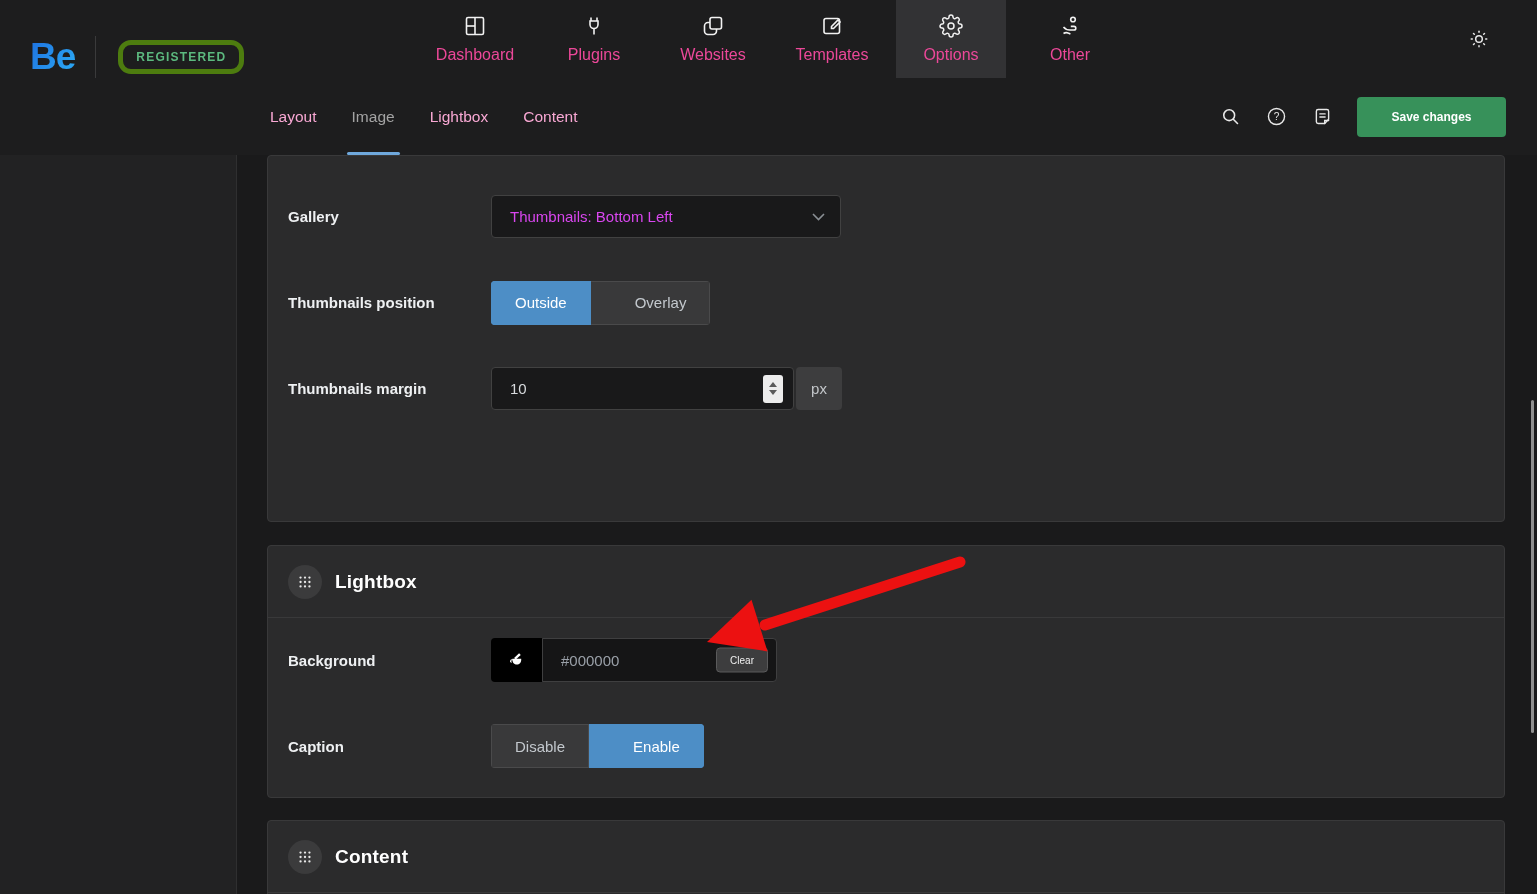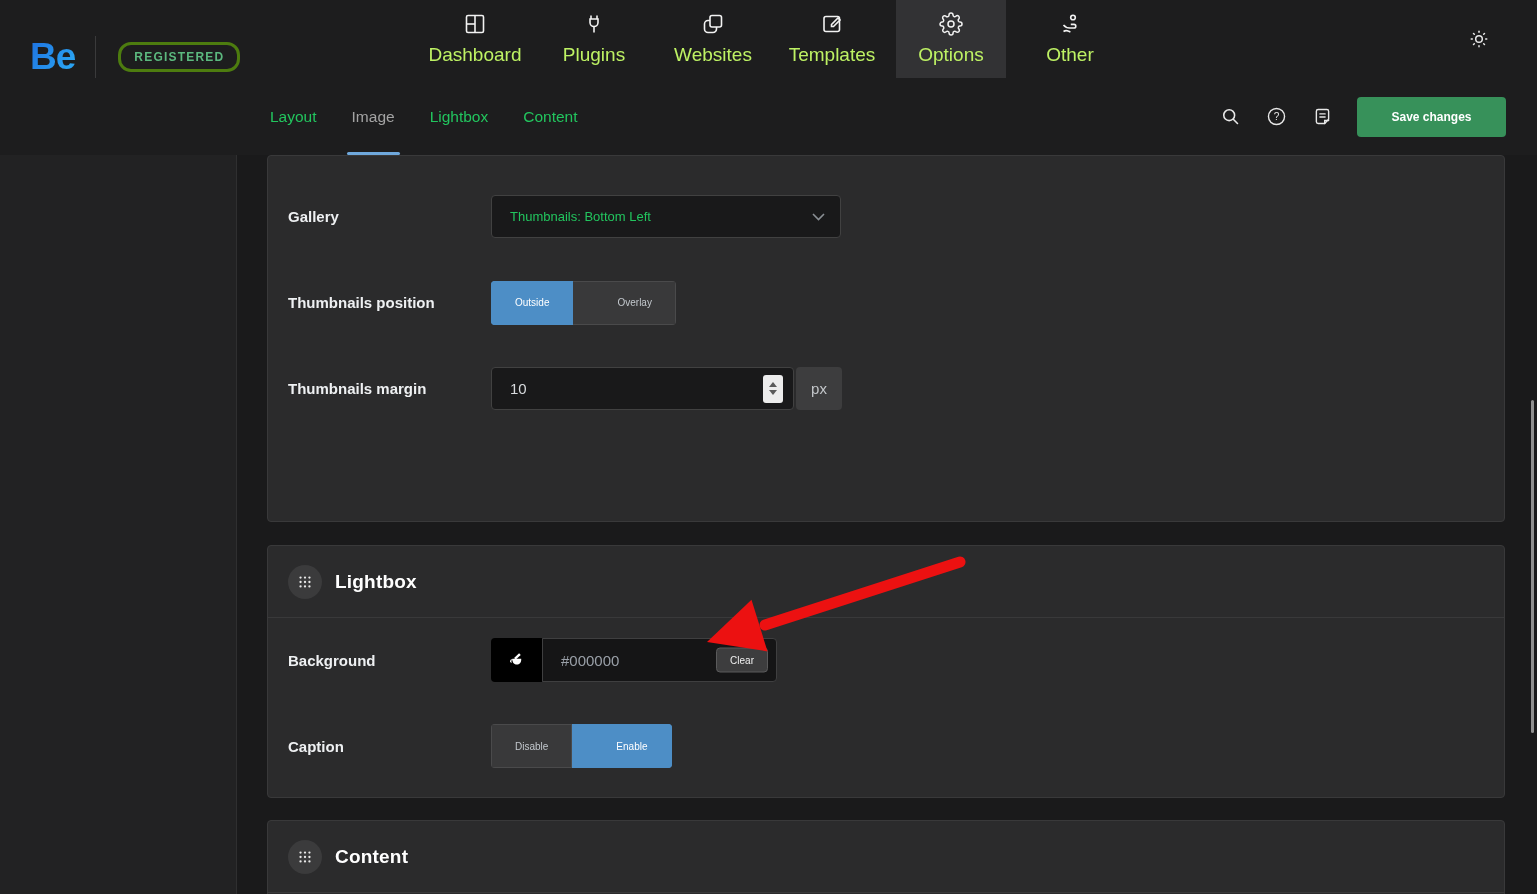--- a/index.html
+++ b/index.html
@@ -16,44 +16,44 @@
   }
   .logo-wrap { display:flex; align-items:center; margin-left:30px; }
   .logo {
     font-size:37px; font-weight:800; letter-spacing:-1px;
     background:linear-gradient(125deg,#1d6fe0 0%, #2aa2f2 80%);
     -webkit-background-clip:text; background-clip:text; color:transparent;
     cursor:pointer;
   }
   .logo-divider { width:1px; height:42px; background:#3a3a3b; margin:0 22px 0 20px; }
   .badge {
-    border:3px solid #4d7c0f; color:#5cb97f; font-size:12px; font-weight:700;
+    border:5px solid #4d7c0f; color:#5cb97f; font-size:12px; font-weight:700;
     letter-spacing:1.2px; padding:5px 13px; border-radius:13px;
   }
   .main-nav { position:absolute; left:420px; top:0; height:78px; display:flex; gap:9px; }
   .nav-item {
     width:110px; height:78px; display:flex; flex-direction:column;
     align-items:center; justify-content:center; gap:8px; cursor:pointer;
   }
   .nav-item.active { background:#323234; }
   .nav-icon { width:24px; height:24px; display:flex; align-items:center; justify-content:center; }
   .nav-icon svg { stroke:#f2f2f2; }
-  .nav-label { color:#bef264; font-size:19px; }
+  .nav-label { color:#ec4899; font-size:16px; }
   .header-right { position:absolute; right:44px; top:0; height:78px; display:flex; align-items:center; }
   .sun-btn { width:28px; height:28px; display:flex; align-items:center; justify-content:center; cursor:pointer; }
 
   
   .tabbar {
     position:absolute; left:0; top:78px; width:1537px; height:77px;
     background:#1d1d1e; z-index:4;
   }
   .tabs { position:absolute; left:270px; top:0; height:77px; display:flex; gap:35px; }
   .tab {
     position:relative; display:flex; align-items:center; height:77px;
-    color:#22c55e; font-size:15.5px; cursor:pointer;
+    color:#f9a8d4; font-size:15.5px; cursor:pointer;
   }
   .tab.active { color:#a3a3a3; }
   .tab.active::after {
     content:""; position:absolute; left:-5px; right:-5px; bottom:0; height:3px;
     border-radius:2px; background:#6fa8dc;
   }
   .tab-actions { position:absolute; right:31px; top:0; height:77px; display:flex; align-items:center; gap:24px; }
   .tool-icon { width:22px; height:22px; display:flex; align-items:center; justify-content:center; cursor:pointer; }
   .save-btn {
     width:149px; height:40px; border:none; border-radius:4px; background:#37915a;
@@ -80,28 +80,28 @@
 
   .field-row { display:flex; align-items:center; height:43px; margin-bottom:43px; }
   .field-label { width:203px; color:#eef0f2; font-size:15px; font-weight:700; }
 
   
   .select {
     position:relative; width:350px; height:43px; background:#19191a;
     border:1px solid #414141; border-radius:4px; display:flex; align-items:center;
     padding:0 40px 0 18px; cursor:pointer;
   }
-  .select-value { color:#22c55e; font-size:13px; white-space:nowrap; }
+  .select-value { color:#d946ef; font-size:15px; white-space:nowrap; }
   .select-chevron { position:absolute; right:15px; top:50%; transform:translateY(-50%); display:flex; }
 
   
   .toggle-group { display:flex; border-radius:4px; overflow:hidden; }
   .toggle-btn {
     height:44px; padding:0 23px; display:flex; align-items:center; justify-content:center;
-    font-size:10px; cursor:pointer; background:#39393a; color:#c3c8cd;
+    font-size:15px; cursor:pointer; background:#39393a; color:#c3c8cd;
     border:1px solid #4a4a4b;
     text-align:center;
   }
   .toggle-btn + .toggle-btn { border-left:none;padding-left:44px; }
   .toggle-btn.on { background:#4d8ec6; color:#fff; border-color:#4d8ec6; }
 
   
   .number-wrap { display:flex; align-items:center; }
   .number-box {
     position:relative; width:303px; height:43px; background:#19191a;

